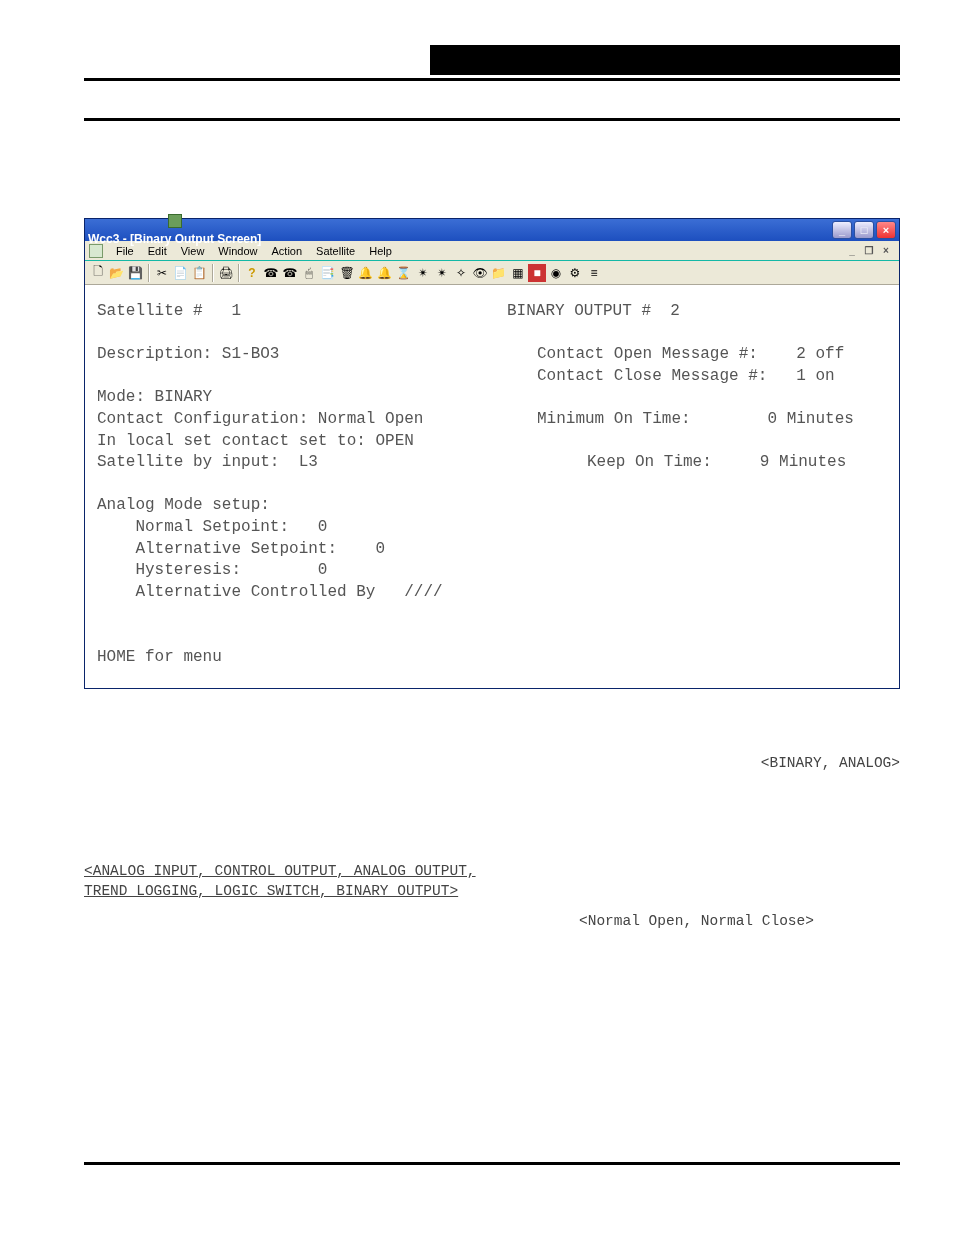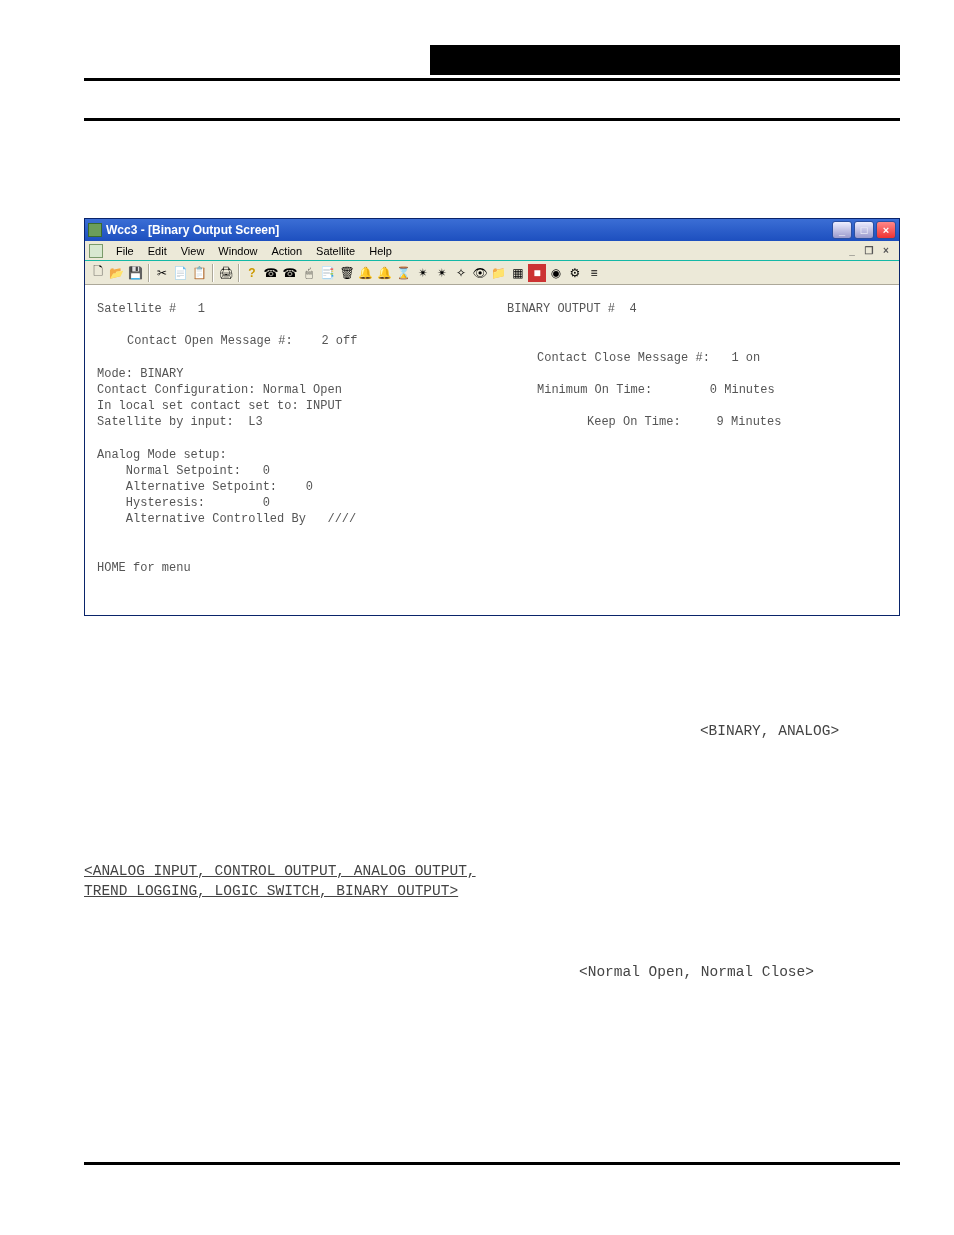--- a/index.html
+++ b/index.html
@@ -29,21 +29,21 @@
     width: 816px;
     background: #ece9d8;
     border: 1px solid #0a246a;
   }
   .titlebar {
     height: 22px;
     background: linear-gradient(to bottom,#3b6ed5,#1d4fbf);
     display:flex;align-items:center;justify-content:space-between;
     padding:0 3px;
   }
-  .titlebar-left { display:flex;align-items:center;gap:4px; }
+  .titlebar-left { display:flex;align-items:center;gap:4px;flex-direction:column; }
   .app-icon { width:14px;height:14px;background:#6b9e5a;border:1px solid #3a6b2e; }
   .titlebar-text { color:#fff;font-weight:bold;font-size:12px; }
   .window-controls { display:flex;gap:2px; }
   .wc-btn {
     width:20px;height:18px;background:linear-gradient(#eef,#99c);
     border:1px solid #2a4fa0;border-radius:3px;
     display:flex;align-items:center;justify-content:center;
     font-size:11px;font-family:Arial;color:#fff;font-weight:bold;
   }
   .wc-close { background:linear-gradient(#f88,#e33); }
@@ -67,41 +67,41 @@
   .tbtn {
     width:18px;height:18px;display:flex;align-items:center;justify-content:center;
     font-size:12px;
   }
   .tsep { width:2px;height:18px;border-left:1px solid #aca899;border-right:1px solid #fff;margin:0 2px; }
 
   .client {
     background:#fff;
     padding:16px 12px 20px 12px;
     font-family: "Courier New", monospace;
-    font-size:12px;
+    font-size:16px;
     color:#555;
     min-height:330px;
   }
   .row { display:flex; }
   .col-l { width:410px; }
   .col-r { flex:1; }
   .mono-line { white-space:pre; line-height:1.35; }
 
   
   .body-text {
     position:absolute;
     left:84px; width:816px;
     font-family:"Courier New",monospace;
     font-size:14.5px;
     color:#444;
     line-height:1.35;
   }
   .bt1 { top:722px; }
   .bt2 { top:862px;text-decoration:underline; }
-  .bt3 { top:963px; }
+  .bt3 { top:912px; }
 </style>
 </head>
 <body>
 
 <div class="header-block"></div>
 <div class="hr1"></div>
 <div class="hr2"></div>
 <div class="hr-bottom"></div>
 
 <div class="app">
@@ -167,25 +167,28 @@
     <div class="tbtn">⚙</div>
     <div class="tbtn">≡</div>
   </div>
 
   <div class="client">
     <div class="row">
       <div class="col-l">
           <div class="mono-line">Satellite #   1</div>
         </div>
       <div class="col-r">
-          <div class="mono-line">BINARY OUTPUT #  4</div>
-        </div>
-    </div>
-    <div class="mono-line">&nbsp;</div>
-    <div class="row">
+          <div class="mono-line">BINARY OUTPUT #  2</div>
+        </div>
+    </div>
+    <div class="mono-line">&nbsp;</div>
+    <div class="row">
+      <div class="col-l">
+          <div class="mono-line">Description: S1-BO3</div>
+        </div>
       <div class="col-r" style="padding-left:30px">
           <div class="mono-line">Contact Open Message #:    2 off</div>
         </div>
     </div>
     <div class="row">
       <div class="col-l">
           <div class="mono-line">&nbsp;</div>
         </div>
       <div class="col-r" style="padding-left:30px">
           <div class="mono-line">Contact Close Message #:   1 on</div>
@@ -199,21 +202,21 @@
     <div class="row">
       <div class="col-l">
           <div class="mono-line">Contact Configuration: Normal Open</div>
         </div>
       <div class="col-r" style="padding-left:30px">
           <div class="mono-line">Minimum On Time:        0 Minutes</div>
         </div>
     </div>
     <div class="row">
       <div class="col-l">
-          <div class="mono-line">In local set contact set to: INPUT</div>
+          <div class="mono-line">In local set contact set to: OPEN</div>
         </div>
       <div class="col-r">
           <div class="mono-line">&nbsp;</div>
         </div>
     </div>
     <div class="row">
       <div class="col-l">
           <div class="mono-line">Satellite by input:  L3</div>
         </div>
       <div class="col-r" style="padding-left:80px">
@@ -225,20 +228,20 @@
     <div class="mono-line">    Normal Setpoint:   0</div>
     <div class="mono-line">    Alternative Setpoint:    0</div>
     <div class="mono-line">    Hysteresis:        0</div>
     <div class="mono-line">    Alternative Controlled By   ////</div>
     <div class="mono-line">&nbsp;</div>
     <div class="mono-line">&nbsp;</div>
     <div class="mono-line">HOME for menu</div>
   </div>
 </div>
 
-<div class="body-text bt1" style="text-align:center;padding-left:555px;">&lt;BINARY, ANALOG&gt;</div>
+<div class="body-text bt1" style="text-align:right;padding-left:555px;margin-top:32px;">&lt;BINARY, ANALOG&gt;</div>
 
 <div class="body-text bt2">
   <div>&lt;ANALOG INPUT, CONTROL OUTPUT, ANALOG OUTPUT,</div>
   <div> TREND LOGGING, LOGIC SWITCH, BINARY OUTPUT&gt;</div>
 </div>
 
 <div class="body-text bt3" style="padding-left:495px;">&lt;Normal Open, Normal Close&gt;</div>
 
 </body></html>

